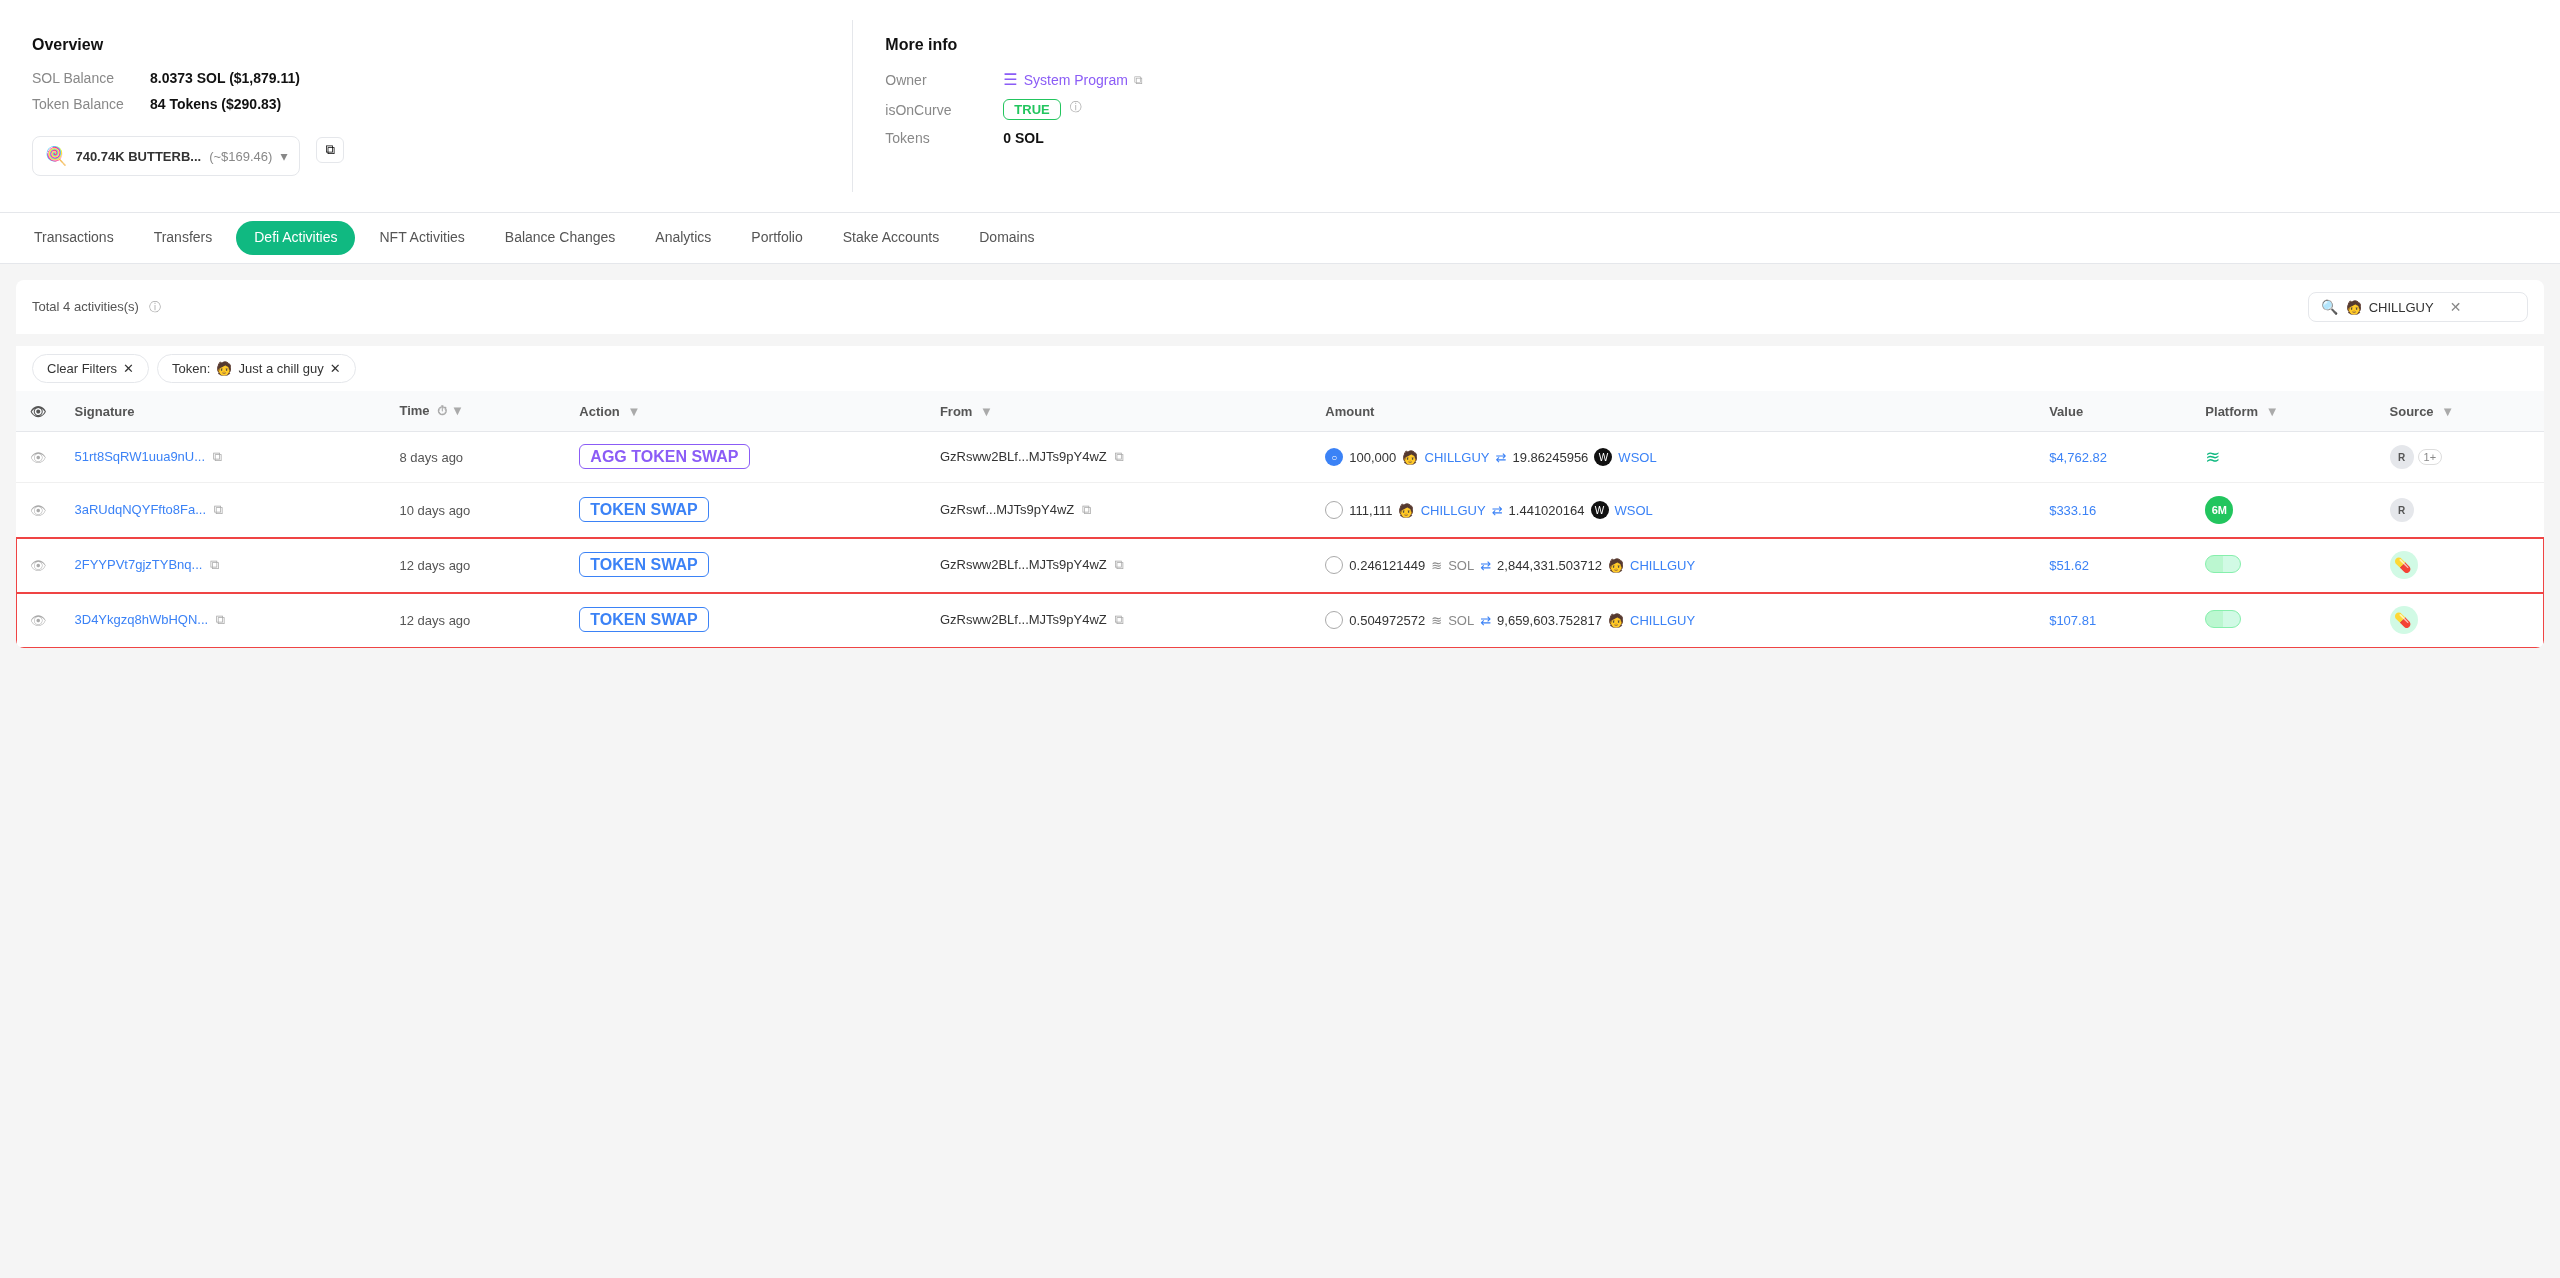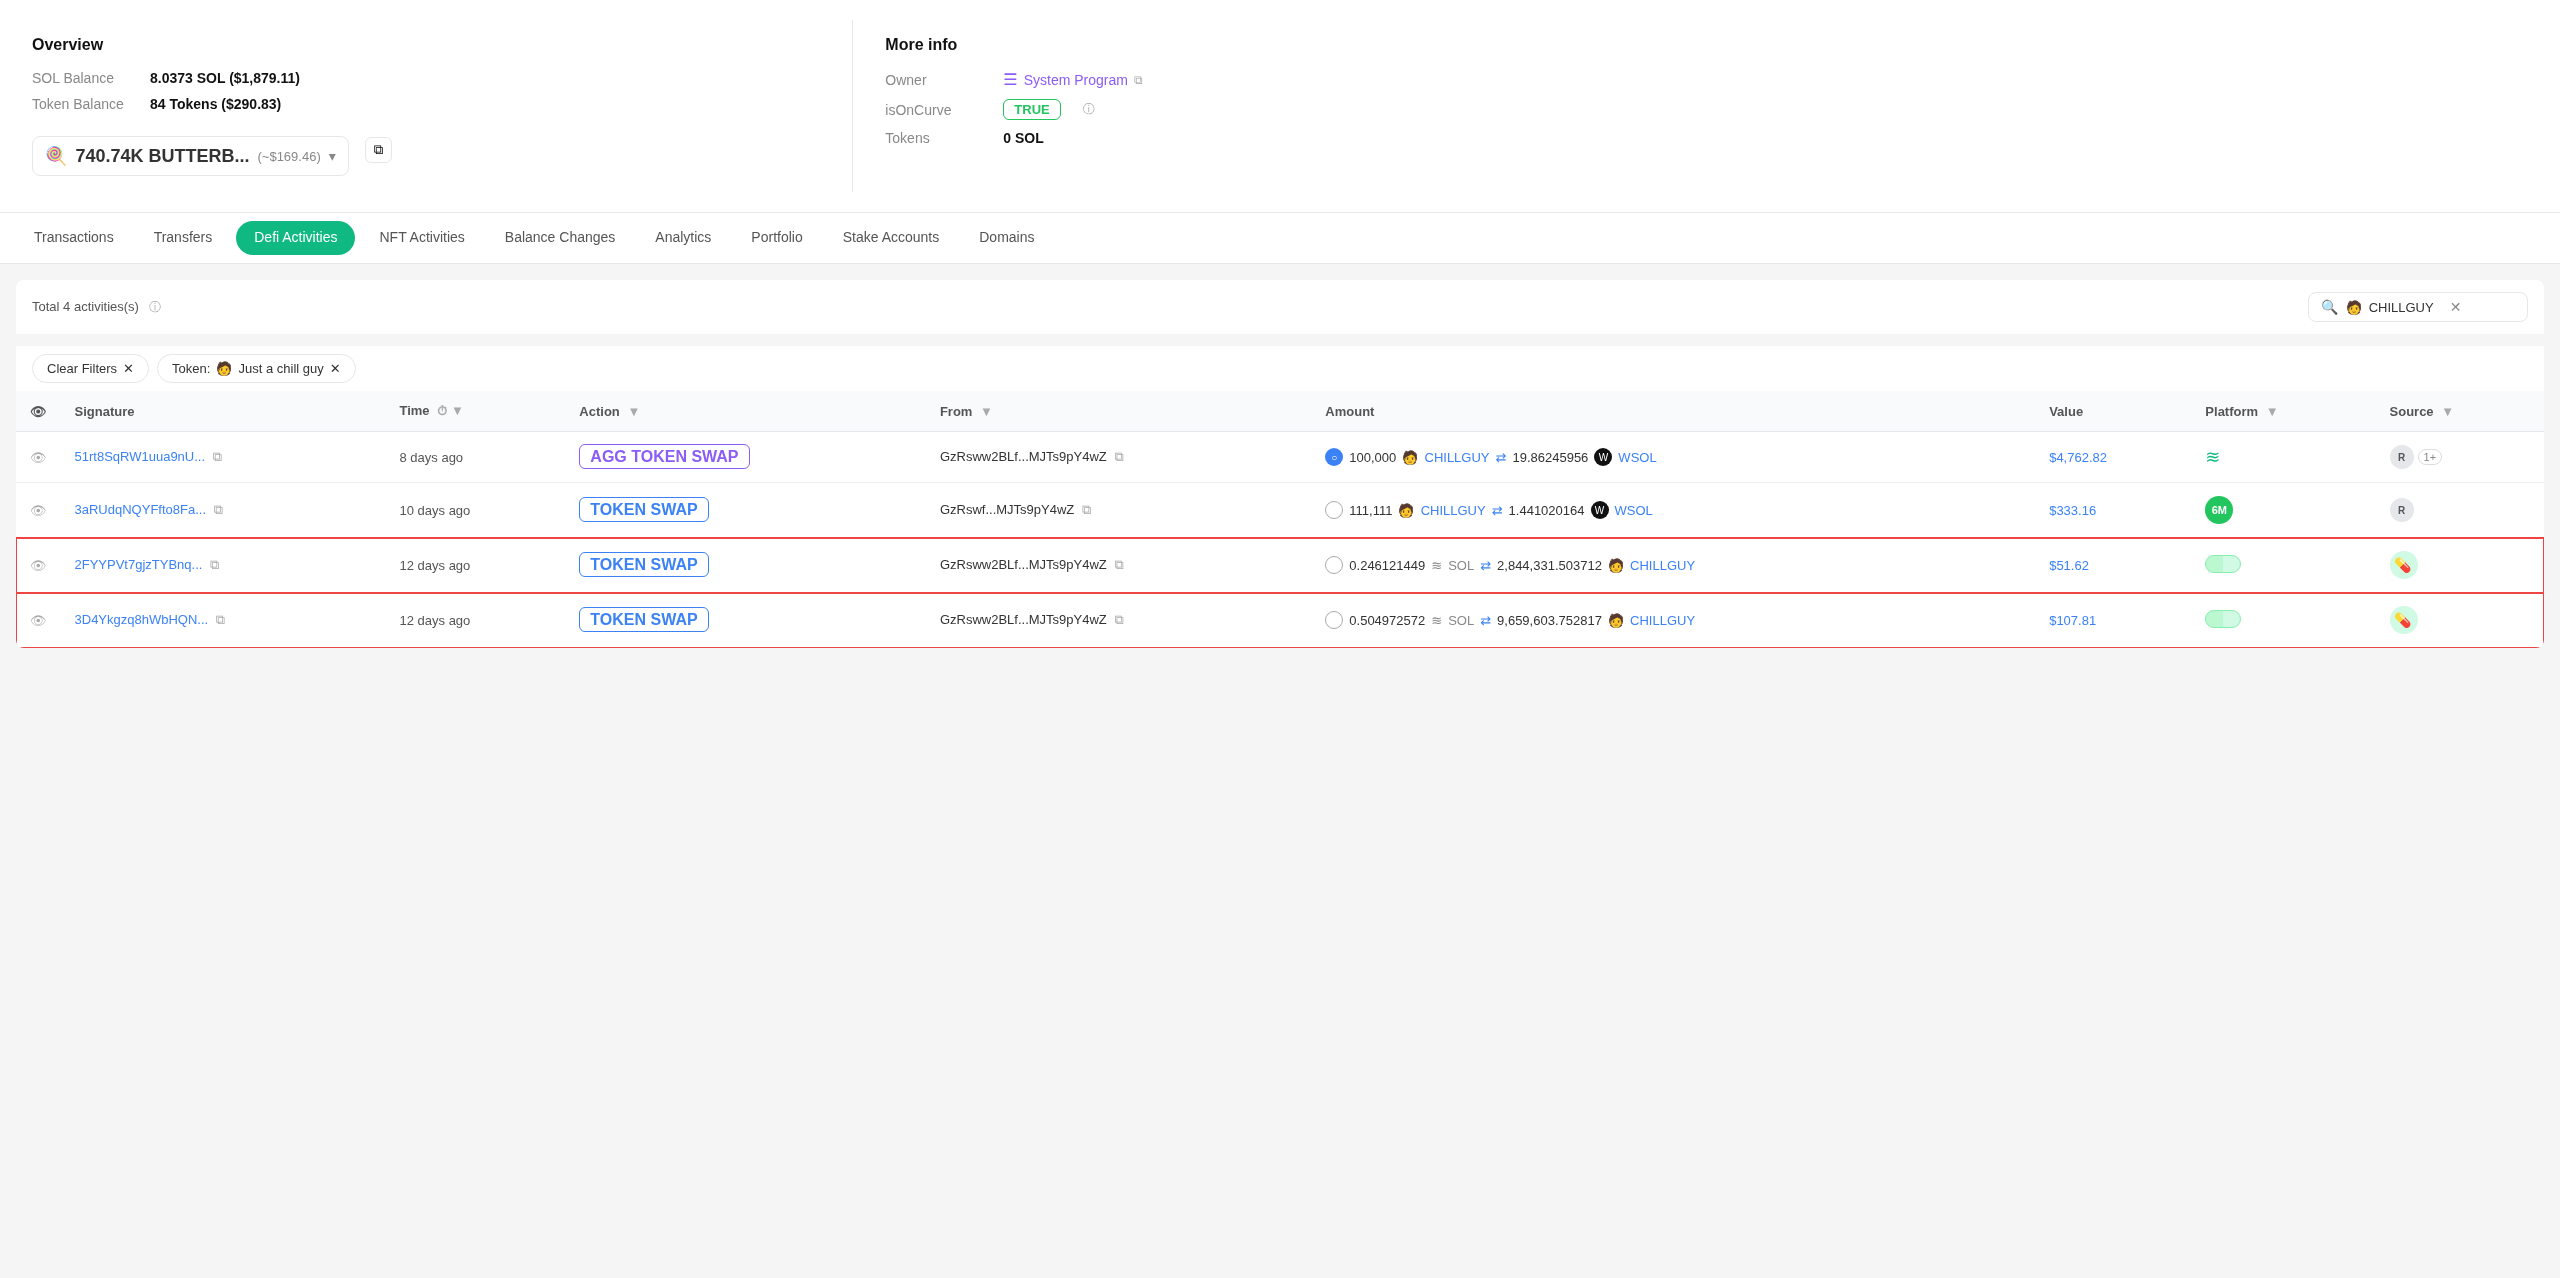--- a/index.html
+++ b/index.html
@@ -20,21 +20,21 @@
     .panel-title { font-size: 16px; font-weight: 700; margin-bottom: 16px; color: #111; }
     .info-row { display: flex; align-items: center; gap: 8px; margin-bottom: 10px; font-size: 14px; color: #666; }
     .info-row .label { color: #888; min-width: 110px; }
     .info-row .value { color: #111; font-weight: 600; }
     .token-selector {
       display: flex; align-items: center; gap: 8px;
       border: 1px solid #e5e7eb; border-radius: 8px; padding: 8px 12px;
       cursor: pointer; background: #fff; margin-top: 12px; width: fit-content;
     }
     .token-emoji { font-size: 18px; }
-    .token-name { font-weight: 600; font-size: 18px; }
+    .token-name { font-weight: 600; font-size: 13px; }
     .token-usd { color: #888; font-size: 13px; }
     .chevron { color: #888; }
     .copy-btn { 
       border: 1px solid #e5e7eb; border-radius: 6px; padding: 4px 8px;
       background: #fff; cursor: pointer; margin-left: 8px;
     }
     .true-badge {
       border: 1.5px solid #22c55e; color: #22c55e; border-radius: 6px;
       padding: 2px 10px; font-size: 13px; font-weight: 600;
     }
@@ -204,21 +204,21 @@
     <div class="info-row">
       <span class="label">Owner</span>
       <span style="display:flex;align-items:center;gap:6px;">
         <span style="color:#8b5cf6;font-size:16px;">☰</span>
         <a class="system-program-link" href="#">System Program</a>
         <span style="cursor:pointer;color:#aaa;font-size:12px;">⧉</span>
       </span>
     </div>
     <div class="info-row">
       <span class="label">isOnCurve</span>
-      <span style="display:flex;align-items:center;gap:22px;">
+      <span style="display:flex;gap:9px;">
         <span class="true-badge">TRUE</span>
         <span style="color:#aaa;font-size:12px;">ⓘ</span>
       </span>
     </div>
     <div class="info-row">
       <span class="label">Tokens</span>
       <span class="value">0 SOL</span>
     </div>
   </div>
 

